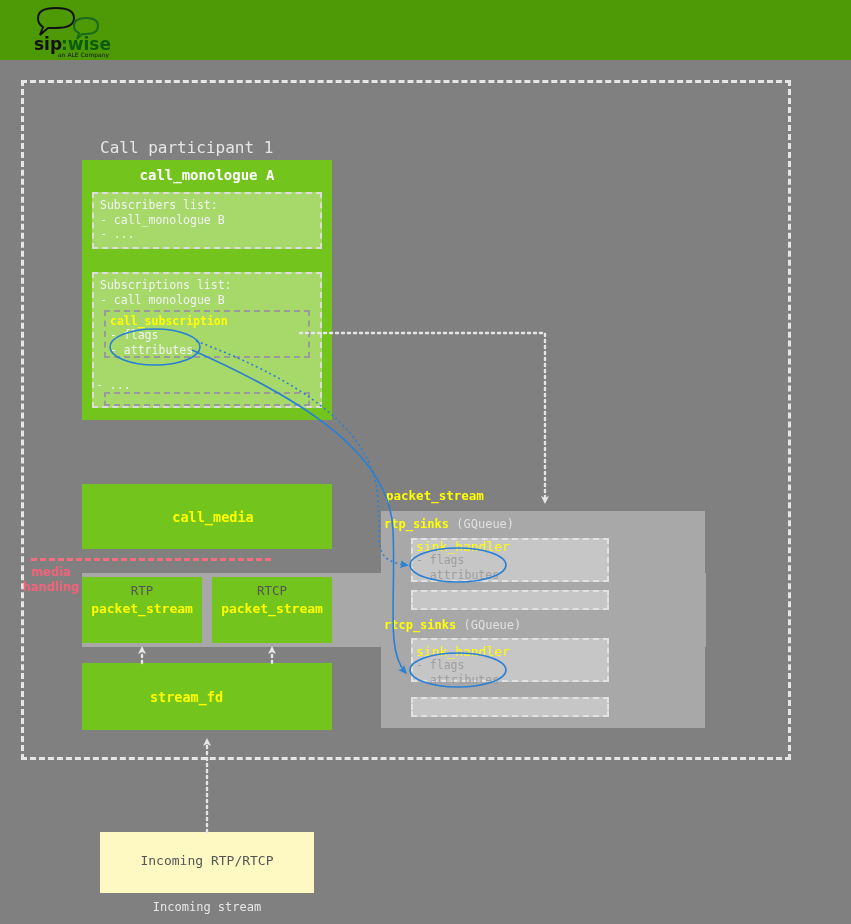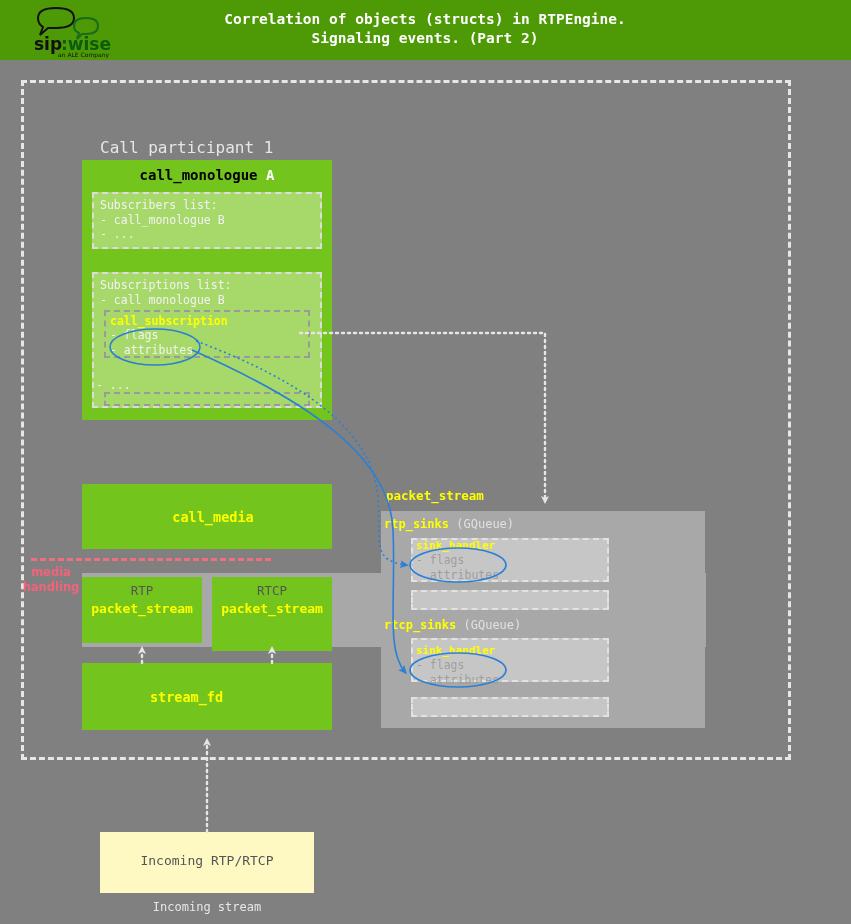--- a/index.html
+++ b/index.html
@@ -47,21 +47,21 @@
   }
   .plain-label{
     position:absolute;color:#e6e6e6;font-size:16px;
     font-family:"DejaVu Sans Mono","Liberation Mono",monospace;
     white-space:nowrap;
   }
 
   
   #call-monologue{left:82px;top:160px;width:250px;height:260px;}
   #cm-title{top:167px;font-size:14px;}
-  #cm-title .yellow{color:#000000;text-align:right;}
+  #cm-title .yellow{color:#ffffff;text-align:right;}
   #cm-title .white{color:#ffffff;}
 
   .inner-dashed{
     position:absolute;background:#a6d96a;
     border:2px dashed #dcdcdc;box-sizing:border-box;
     color:#f2f2f2;font-size:11.5px;line-height:14.5px;
     padding:4px 6px;
     font-family:"DejaVu Sans Mono","Liberation Mono",monospace;
     white-space:pre-line;
   }
@@ -102,21 +102,21 @@
     position:absolute;left:31px;top:558px;width:240px;height:0;
     border-top:3px dashed #f26d7d;
   }
   #media-handling-label{
     position:absolute;left:22px;top:565px;width:58px;text-align:center;
     color:#f2637a;font-weight:bold;font-size:11.5px;line-height:15px;
     font-family:"DejaVu Sans","Liberation Sans",sans-serif;
     white-space:pre-line;
   }
   #rtp-box{left:82px;top:577px;width:120px;height:66px;}
-  #rtcp-box{left:212px;top:577px;width:120px;height:74px;}
+  #rtcp-box{left:212px;top:577px;width:120px;height:66px;}
   .sub-kind{
     position:absolute;left:0;width:100%;text-align:center;top:6px;
     color:#555555;font-size:12.5px;
     font-family:"DejaVu Sans Mono","Liberation Mono",monospace;
   }
   .sub-struct{
     position:absolute;left:0;width:100%;text-align:center;top:24px;
     color:#ffff00;font-weight:bold;font-size:13px;
     font-family:"DejaVu Sans Mono","Liberation Mono",monospace;
   }
@@ -148,21 +148,21 @@
   .sink-slot{
     position:absolute;background:#c6c6c6;
     border:2px dashed #e2e2e2;box-sizing:border-box;
   }
   #sink-a{left:411px;top:538px;width:198px;height:44px;}
   #sink-a-empty{left:411px;top:590px;width:198px;height:20px;}
   #sink-b{left:411px;top:638px;width:198px;height:44px;}
   #sink-b-empty{left:411px;top:697px;width:198px;height:20px;}
 
   .sink-title{
-    position:absolute;color:#ffff00;font-weight:bold;font-size:11px;
+    position:absolute;color:#ffff00;font-weight:normal;font-size:13px;
     font-family:"DejaVu Sans Mono","Liberation Mono",monospace;
   }
   .sink-fields{
     position:absolute;color:#9e9e9e;font-size:11.5px;line-height:14.5px;
     white-space:pre-line;
     font-family:"DejaVu Sans Mono","Liberation Mono",monospace;
   }
   #sink-a-title{left:416px;top:539px;}
   #sink-a-fields{left:416px;top:553px;}
   #sink-b-title{left:416px;top:644px;}
@@ -198,22 +198,20 @@
   <div class="header">
     <div class="logo">
       <svg width="100" height="54" viewBox="0 0 100 54">
         <path d="M8 14 Q8 4 26 4 Q44 4 44 14 Q44 24 26 24 L18 24 L10 31 L13 23 Q8 20 8 14 Z" fill="none" stroke="#111111" stroke-width="2"></path>
         <path d="M44 22 Q44 14 56 14 Q68 14 68 22 Q68 30 56 30 L52 30 L47 35 L49 29 Q44 27 44 22 Z" fill="none" stroke="#1a6b1a" stroke-width="2"></path>
         <text x="4" y="46" font-family="DejaVu Sans, sans-serif" font-size="17" font-weight="bold" fill="#111111">sip</text>
         <text x="31" y="46" font-family="DejaVu Sans, sans-serif" font-size="17" font-weight="bold" fill="#0b5c0b">:wise</text>
         <text x="28" y="53" font-family="DejaVu Sans, sans-serif" font-size="6" fill="#111111">an ALE Company</text>
       </svg>
     </div>
-    <div class="header-title">Correlation of objects (structs) in RTPEngine.
-Signaling events. (Part 2)</div>
   </div>
 
   <div class="outer-dashed"></div>
 
   <div class="plain-label" id="participant-label">Call participant 1</div>
 
   <div class="green-box" id="call-monologue"></div>
   <div class="box-title" id="cm-title" style="left:82px;width:250px;">
     <span class="yellow">call_monologue</span>
     <span class="white">A</span>

